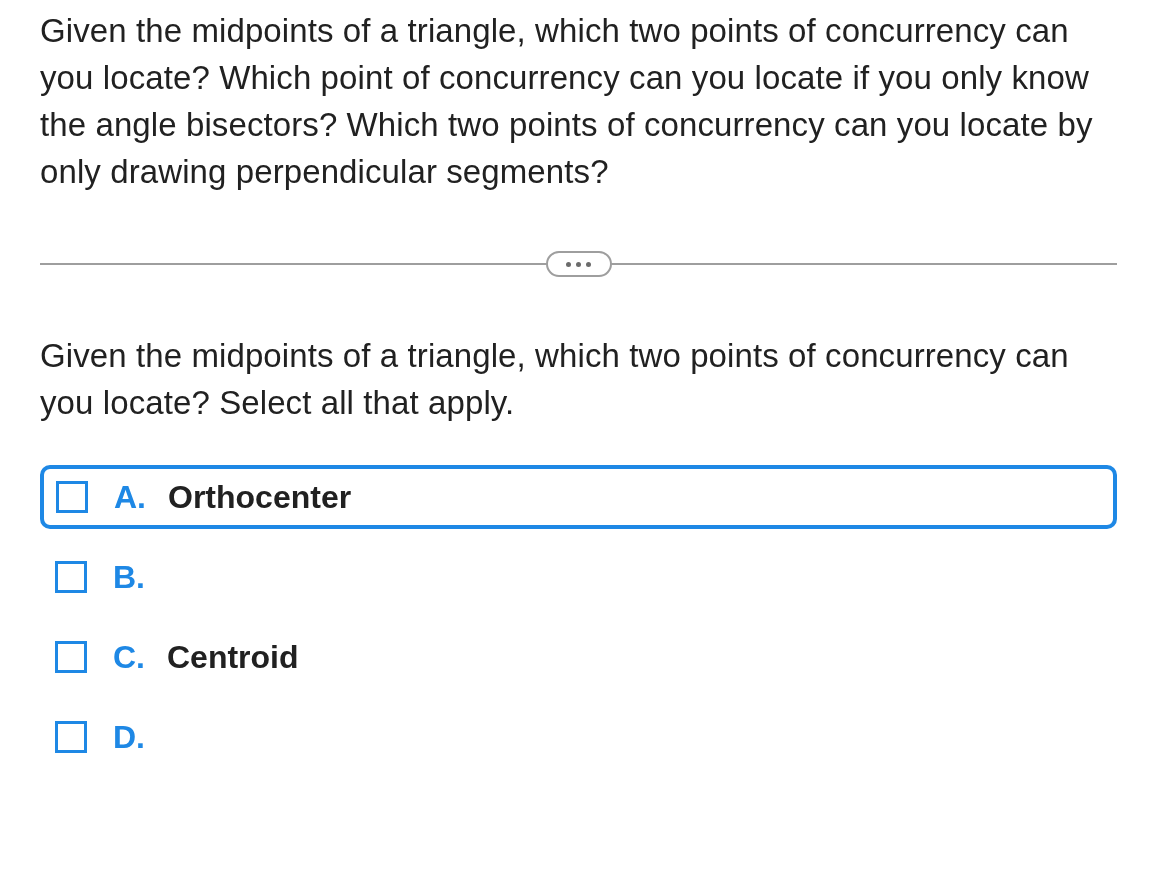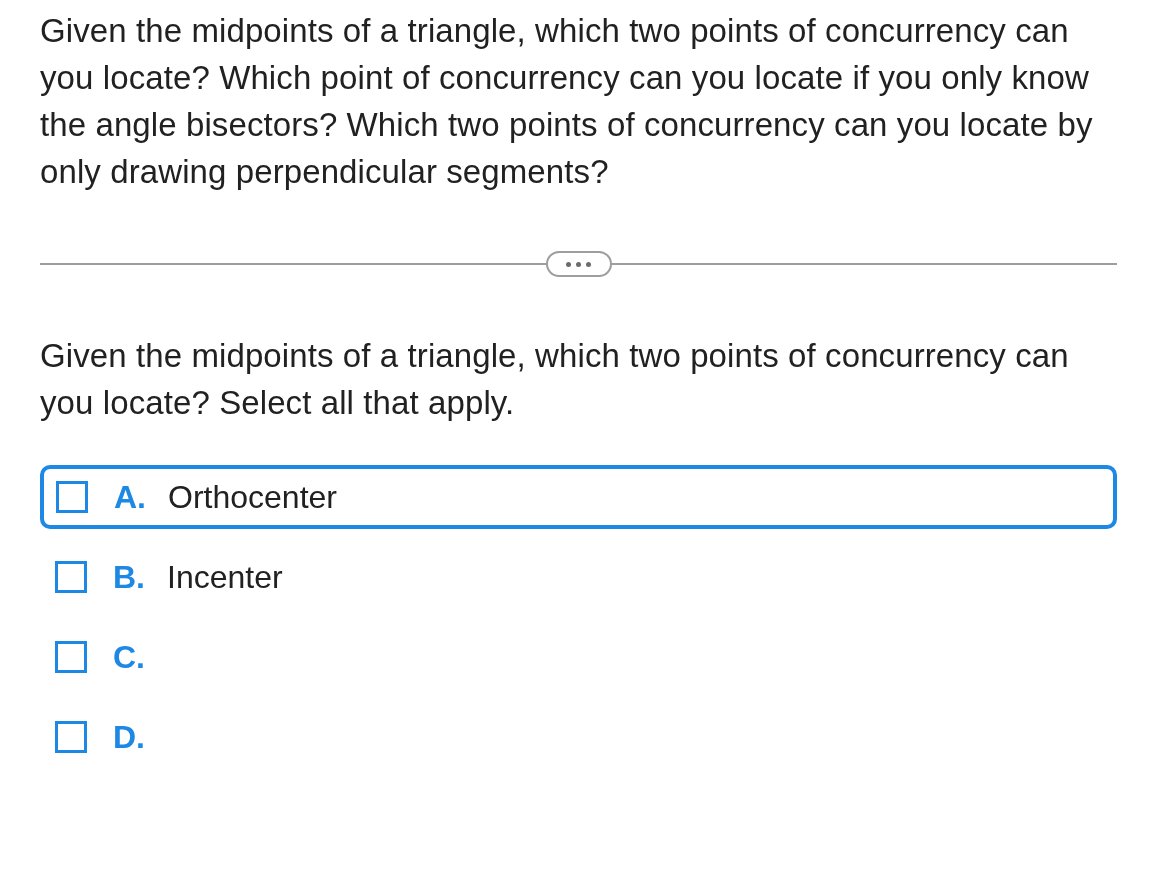--- a/index.html
+++ b/index.html
@@ -88,20 +88,21 @@
   .option-letter {
     font-size: 32px;
     font-weight: 700;
     color: #1e88e5;
     width: 54px;
     flex: 0 0 auto;
   }
   .option-text {
     font-size: 32px;
     color: #212121;
+    font-weight: bold;
   }
 </style>
 </head>
 <body>
 
 <div class="question-intro">Given the midpoints of a triangle, which two points of concurrency can you locate? Which point of concurrency can you locate if you only know the angle bisectors? Which two points of concurrency can you locate by only drawing perpendicular segments?</div>
 
 <div class="separator-row">
   <div class="separator-line"></div>
   <div class="separator-pill">
@@ -115,23 +116,23 @@
 
 <div class="options">
   <div class="option-row highlighted">
     <div class="checkbox"></div>
     <div class="option-letter">A.</div>
     <div class="option-text">Orthocenter</div>
   </div>
   <div class="option-row">
     <div class="checkbox"></div>
     <div class="option-letter">B.</div>
-    <div class="option-text">Incenter</div>
   </div>
   <div class="option-row">
     <div class="checkbox"></div>
     <div class="option-letter">C.</div>
+    <div class="option-text">Centroid</div>
   </div>
   <div class="option-row">
     <div class="checkbox"></div>
     <div class="option-letter">D.</div>
   </div>
 </div>
 
 </body></html>

